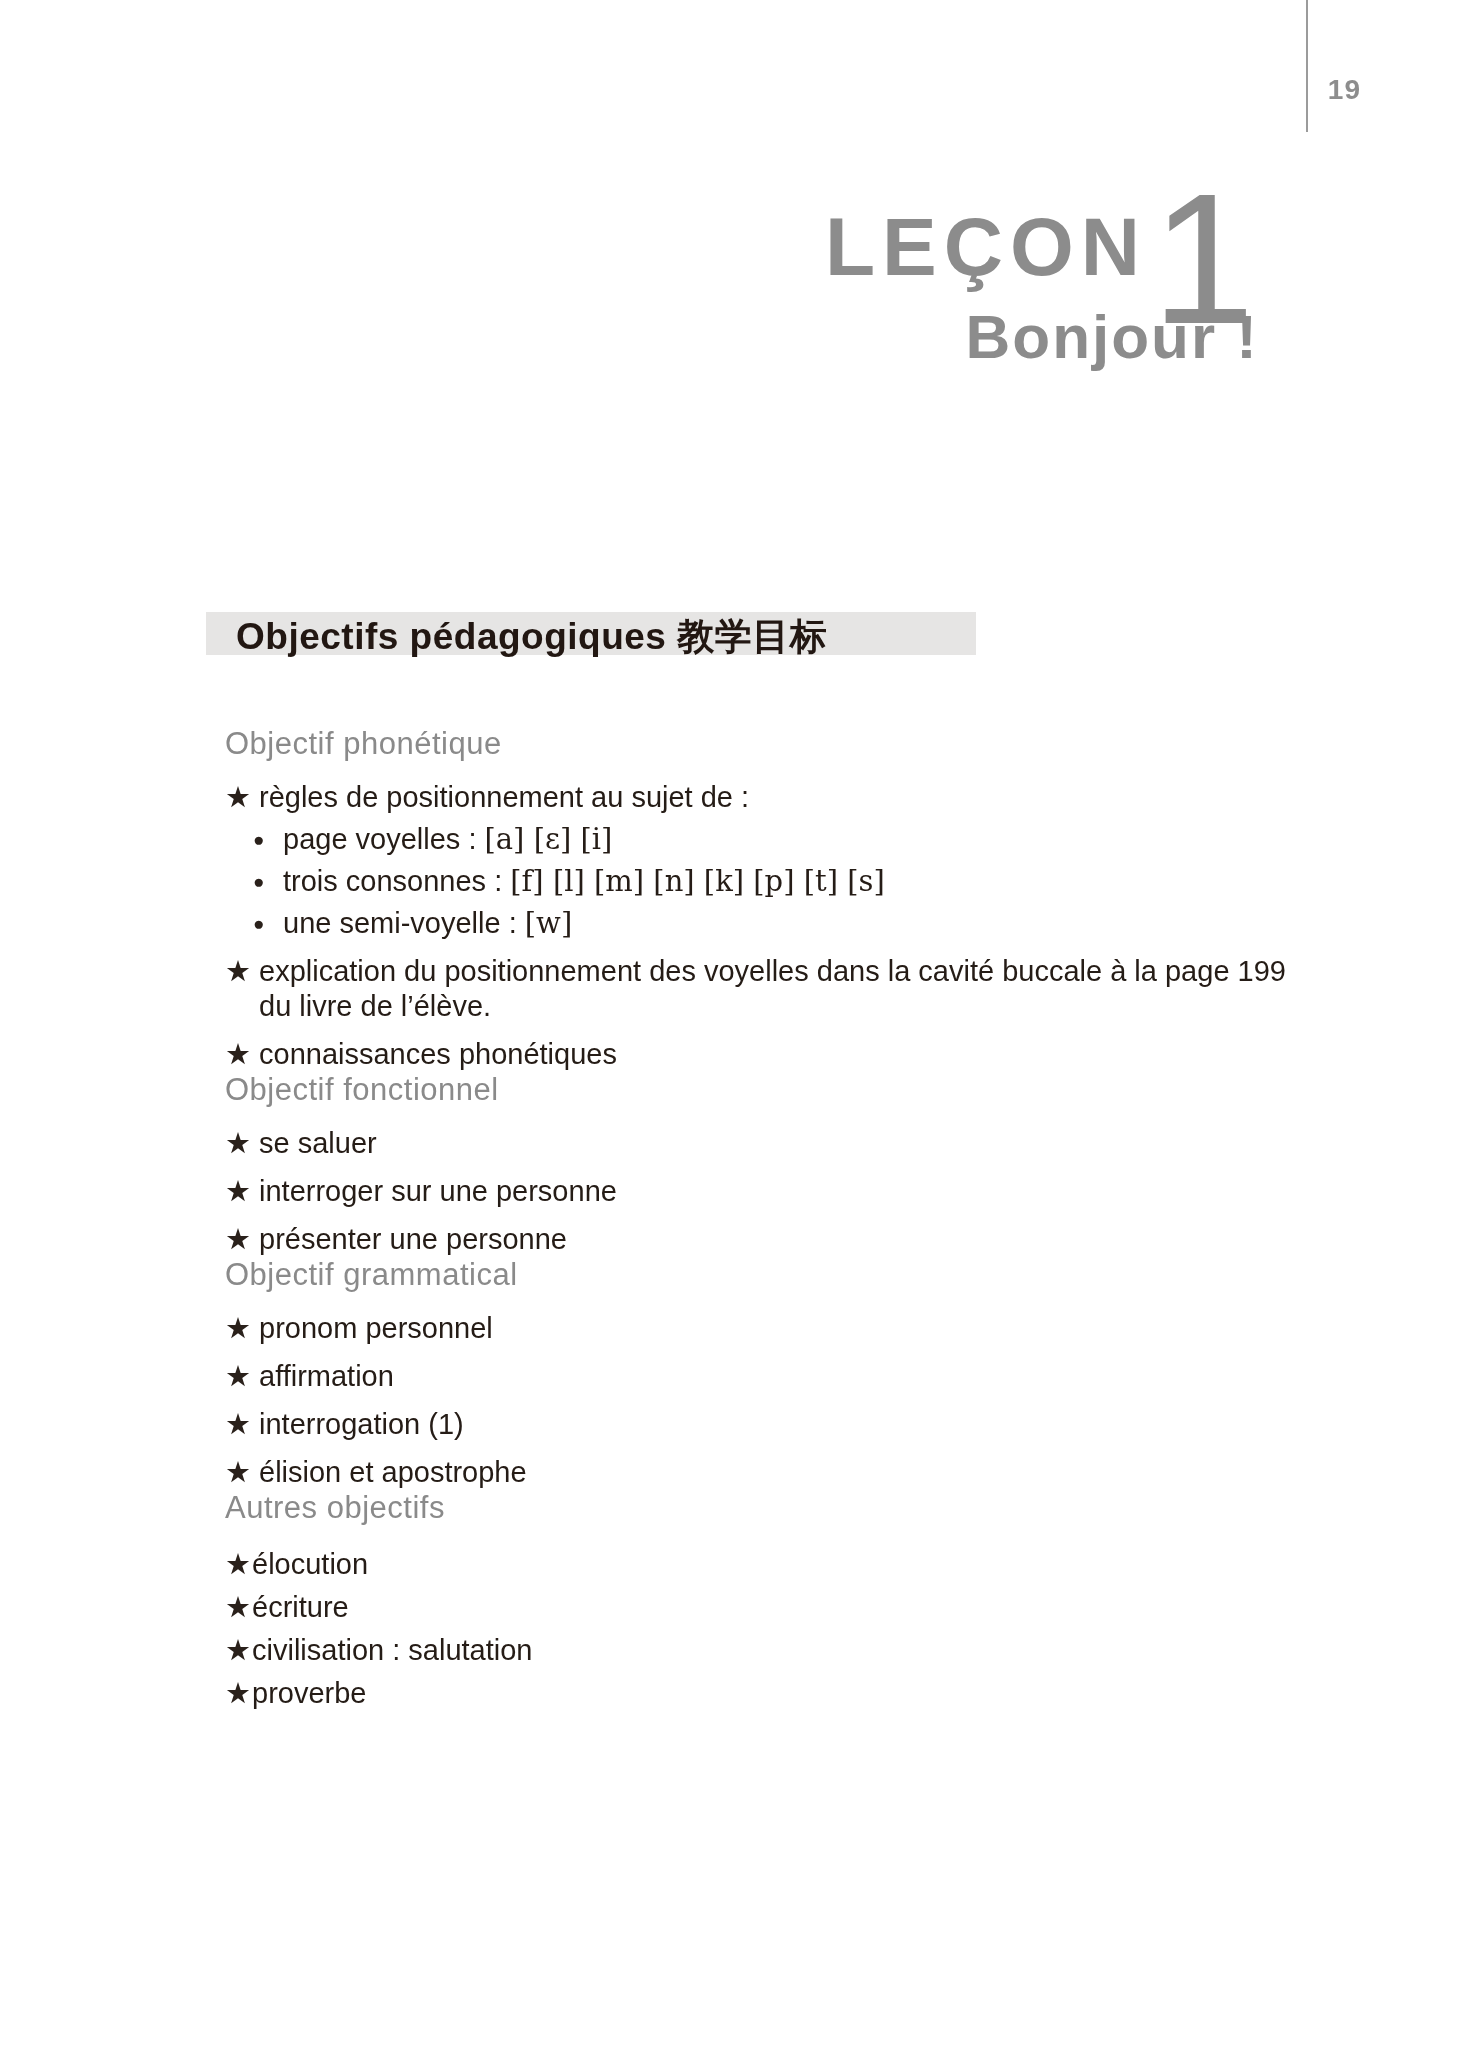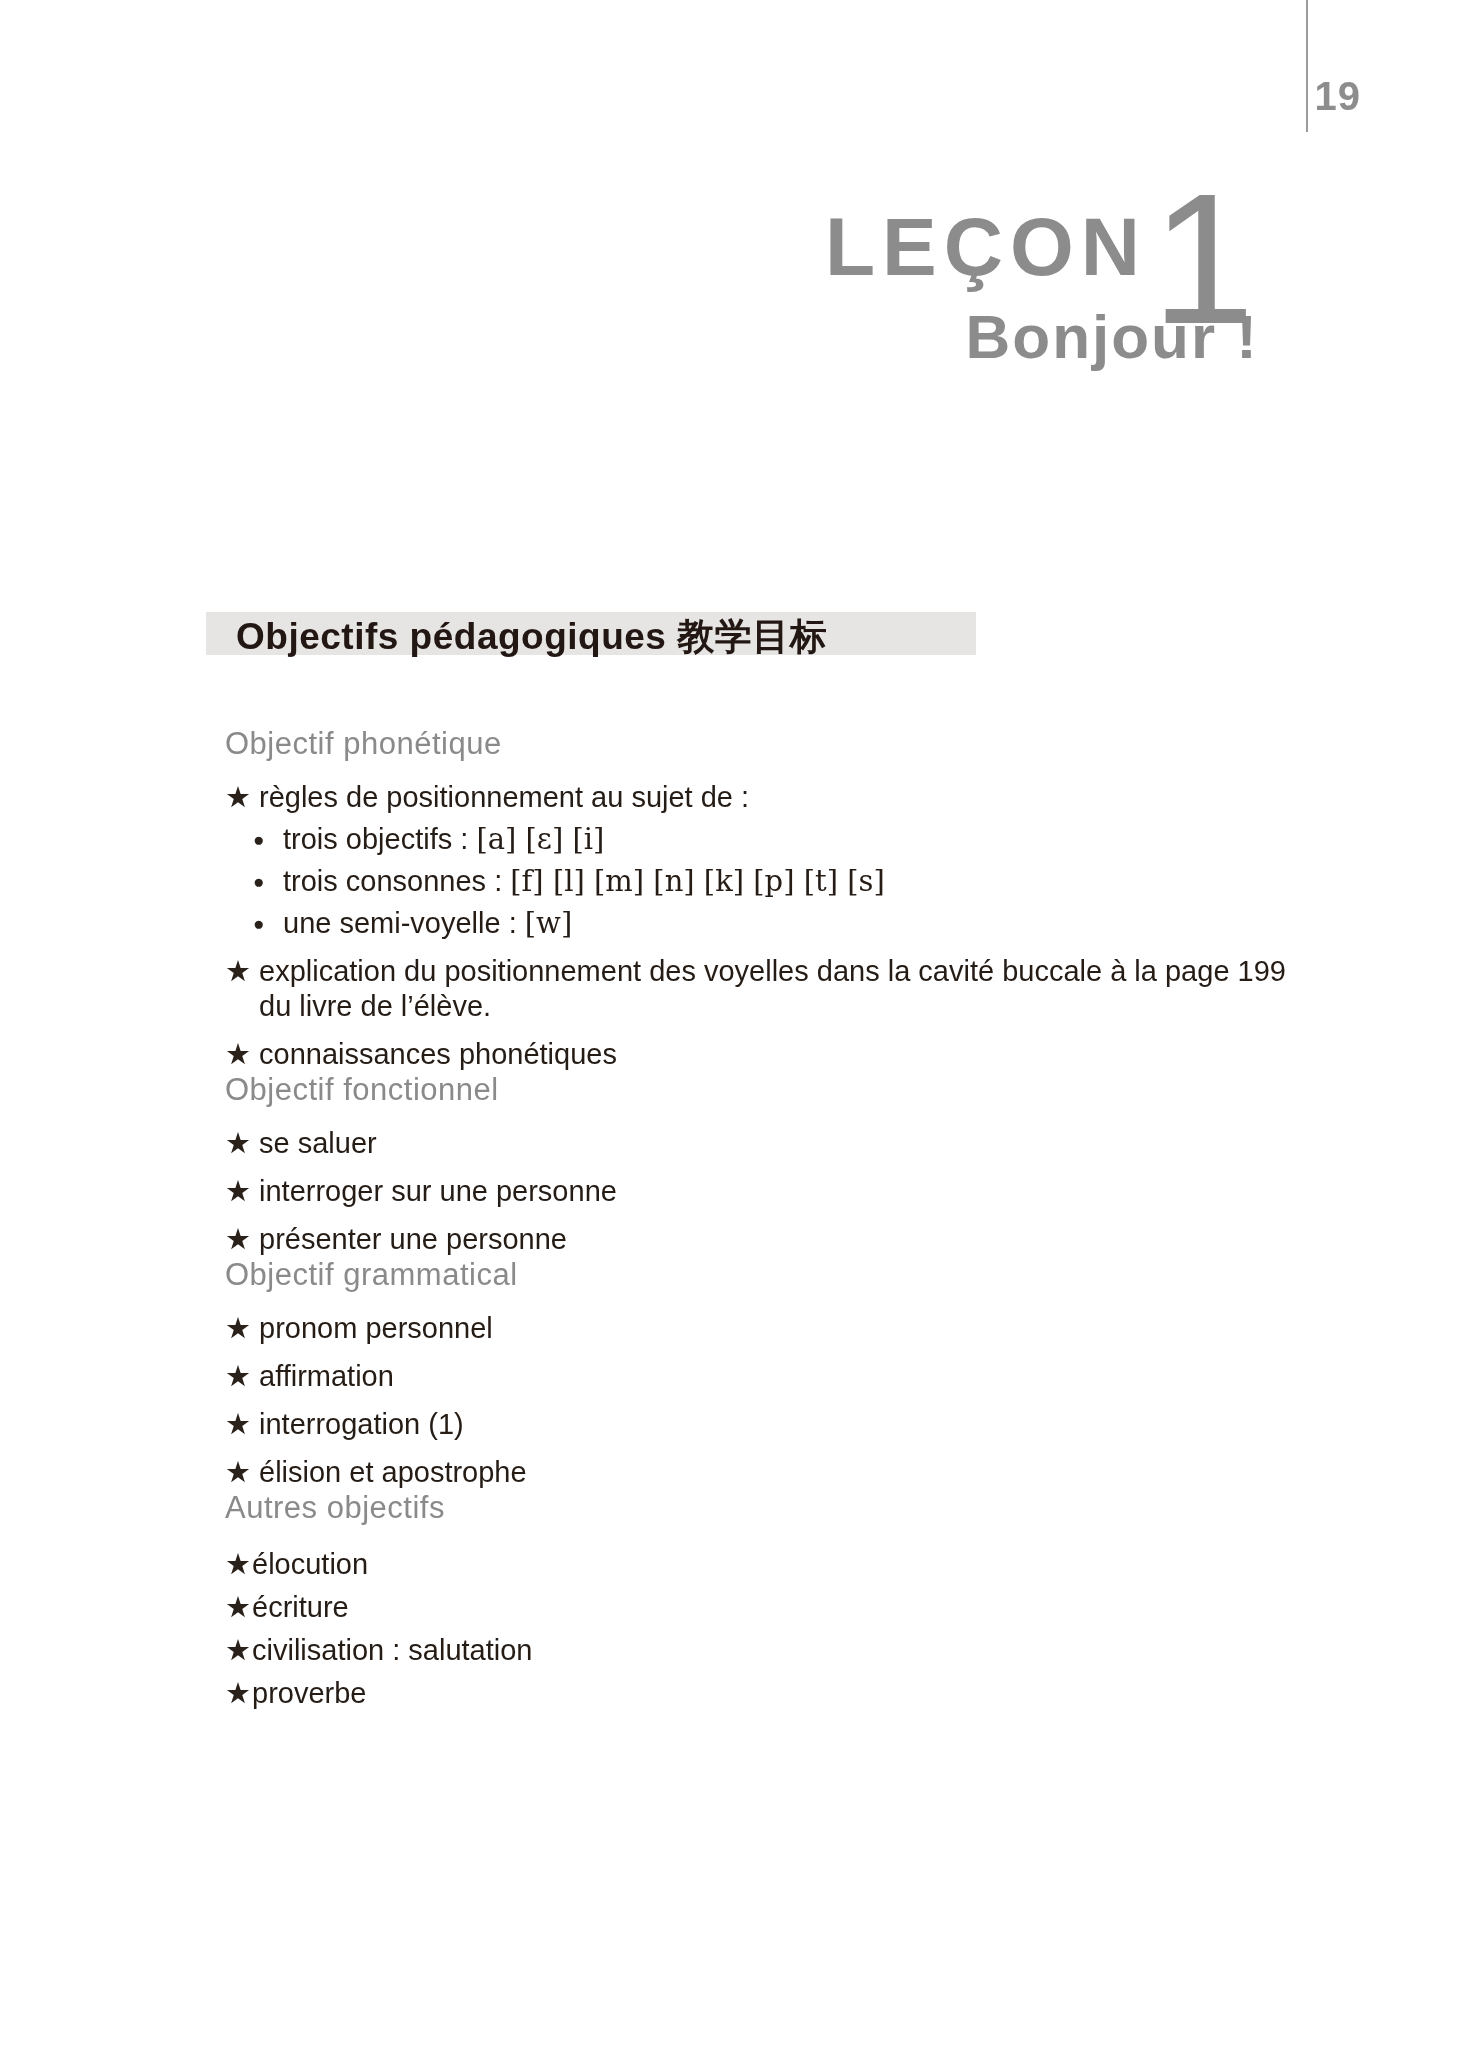--- a/index.html
+++ b/index.html
@@ -11,21 +11,21 @@
     font-family:"Liberation Sans","DejaVu Sans",sans-serif;
     color:#251c16;
   }
   
   .page-rule{
     position:absolute;left:1306px;top:0;width:2px;height:132px;
     background:#9b9b9b;
   }
   .page-number{
     position:absolute;top:74px;right:96px;
-    font-size:40px;font-weight:bold;color:#8d8d8d;letter-spacing:1px;
+    font-size:28px;font-weight:bold;color:#8d8d8d;letter-spacing:1px;
   }
   
   .lesson-label{
     position:absolute;top:206px;right:310px;
     font-size:82px;font-weight:bold;color:#8c8c8c;
     letter-spacing:7px;line-height:1;white-space:nowrap;
   }
   .lesson-number{
     position:absolute;top:166px;right:202px;
     font-size:186px;color:#8c8c8c;line-height:1;font-weight:normal;
@@ -89,21 +89,21 @@
     <div class="section">
       <h3 class="sec-title">Objectif phonétique</h3>
 
       <div class="item first">
         <span class="star">★</span>
         <span class="item-text">règles de positionnement au sujet de :</span>
       </div>
 
       <div class="item bullet-item">
         <span class="bullet">●</span>
-        <span class="item-text"><span>trois objectifs : </span><span class="phonetic">[a] [ɛ] [i]</span></span>
+        <span class="item-text"><span>page voyelles : </span><span class="phonetic">[a] [ɛ] [i]</span></span>
       </div>
 
       <div class="item bullet-item">
         <span class="bullet">●</span>
         <span class="item-text"><span>trois consonnes : </span><span class="phonetic">[f] [l] [m] [n] [k] [p] [t] [s]</span></span>
       </div>
 
       <div class="item bullet-item">
         <span class="bullet">●</span>
         <span class="item-text"><span>une semi-voyelle : </span><span class="phonetic">[w]</span></span>

